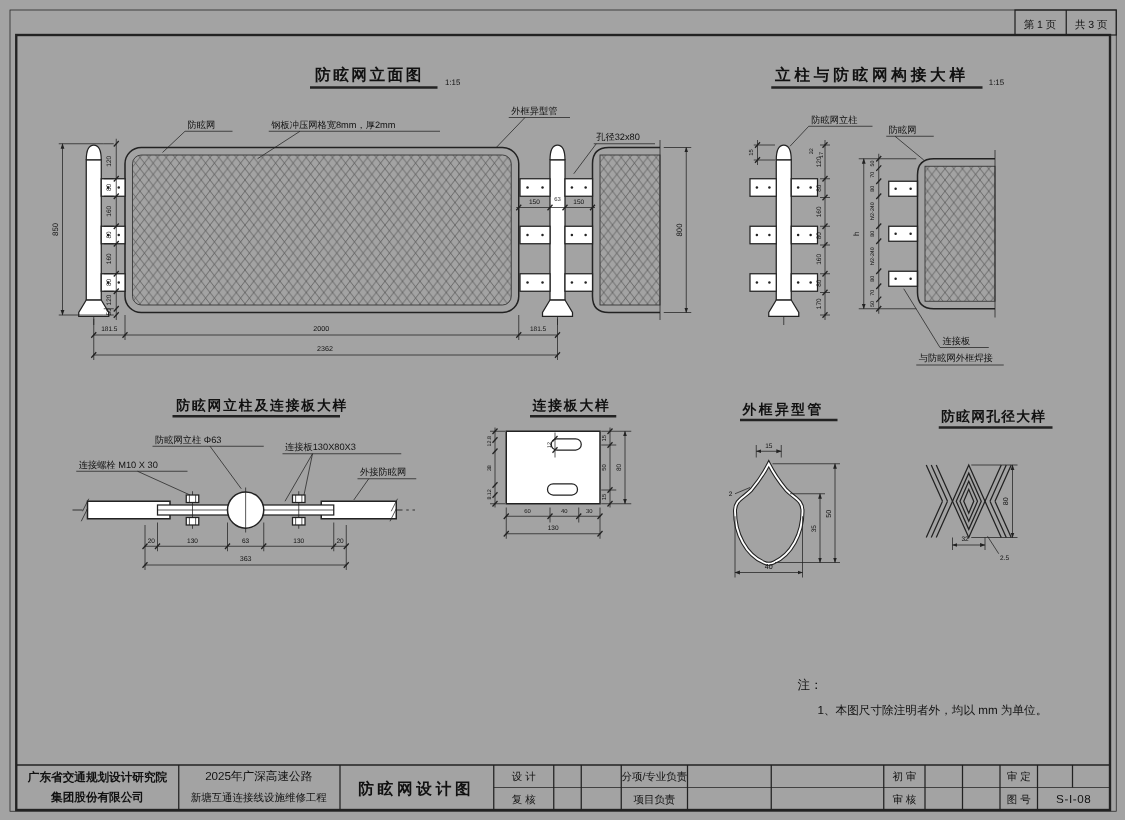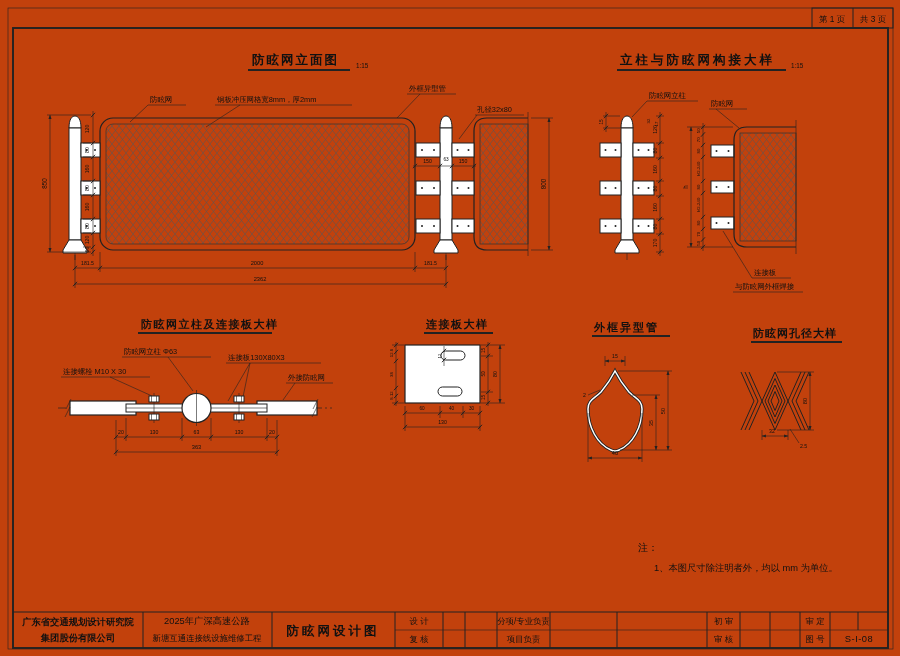--- a/index.html
+++ b/index.html
@@ -1,16 +1,16 @@
 <!DOCTYPE html>
 <html><head>
 <meta charset="utf-8">
 <style>
   html,body{margin:0;padding:0;background:#e8e8e8;}
-  #sheet{position:relative;width:900px;height:656px;background:#c2410c;overflow:hidden;}
+  #sheet{position:relative;width:900px;height:656px;background:#a3a3a3;overflow:hidden;}
   svg{position:absolute;left:0;top:0;}
   text{font-family:"Liberation Sans","DejaVu Sans",sans-serif;fill:#111;}
   .s{stroke:#222;stroke-width:1;fill:none;}
   .sf{stroke:#222;stroke-width:1;fill:#fff;}
   .thin{stroke-width:0.6;}
   .w12{stroke-width:1.2;}
   .w2{stroke-width:1.9;}
   .dash{stroke-dasharray:8 3 2 3;stroke-width:0.7;}
   .b{font-weight:bold;}
   .t4{font-size:4.3px;}

